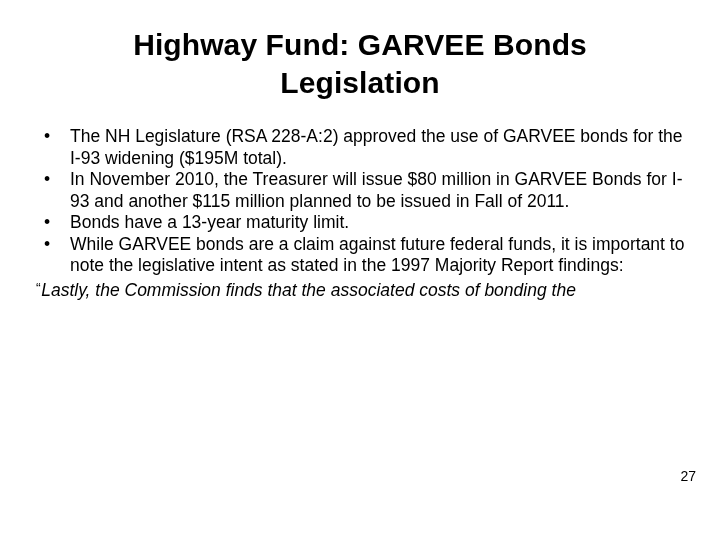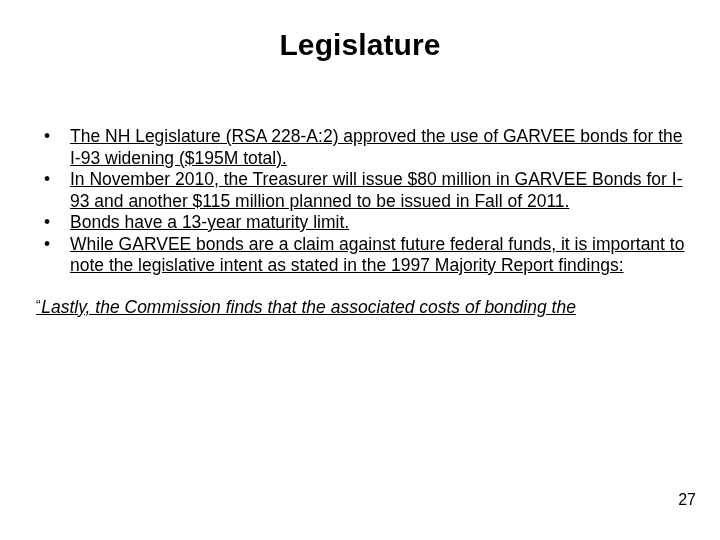--- a/index.html
+++ b/index.html
@@ -64,65 +64,64 @@
   .bullet-marker {
     position: absolute;
     left: 14px;
     top: 0;
     font-size: 17.5px;
     line-height: 21.5px;
   }
 
   .bullet-text {
     display: block;
-    text-decoration: underline;
   }
 
   
   .quote-block {
-    margin-top: 18px;
+    margin-top: 1px;
     padding-left: 18px;
     text-indent: -12px;
     font-size: 17.5px;
     line-height: 21.5px;
     font-style: italic;
-    text-decoration: underline;
   }
   .quote-open {
     font-style: normal;
     vertical-align: 0.22em;
     font-size: 14px;
     letter-spacing: 0.5px;
   }
   .quote-body {
     display: inline;
   }
   .quote-rest {
     display: block;
     text-indent: 0;
     padding-left: 16px;
   }
 
   
   .page-number {
     position: absolute;
     right: 24px;
-    top: 492px;
-    font-size: 16px;
+    top: 468px;
+    font-size: 14px;
     line-height: 16px;
     text-align: right;
   }
 </style>
 </head>
 <body>
 
 <div class="slide">
 
   <div class="slide-title">
-    <span class="title-line">Legislature</span>
+    <span class="title-line">Highway Fund: GARVEE Bonds</span>
+    <span class="title-line">Legislation</span>
   </div>
 
   <div class="body-area">
 
     <ul class="bullet-list">
 
       <li class="bullet-item">
         <span class="bullet-marker">•</span>
         <span class="bullet-text">The NH Legislature (RSA 228-A:2) approved the use of GARVEE bonds for the I-93 widening ($195M total).</span>
       </li>

